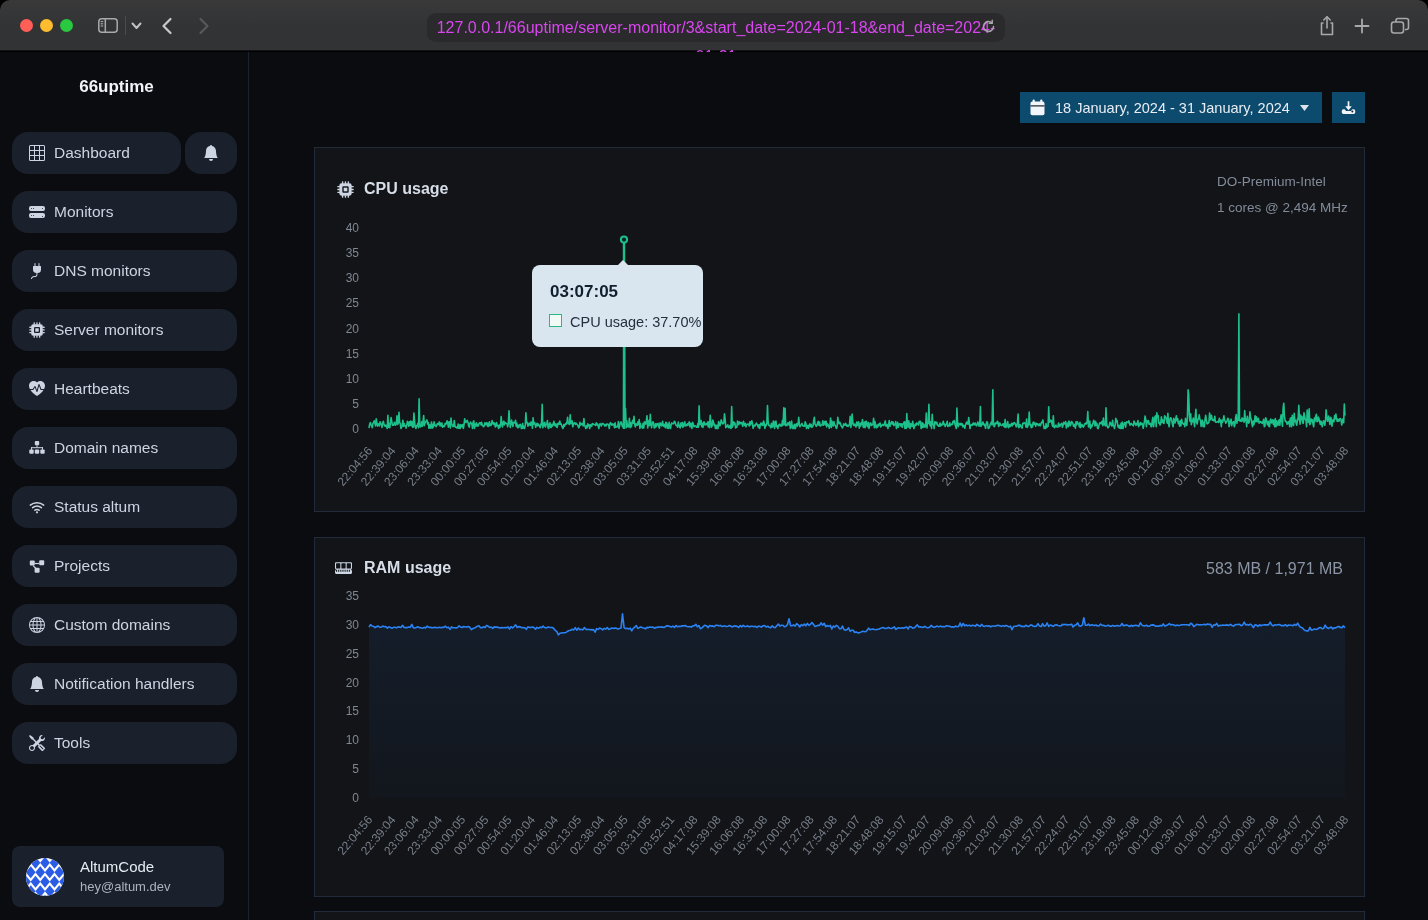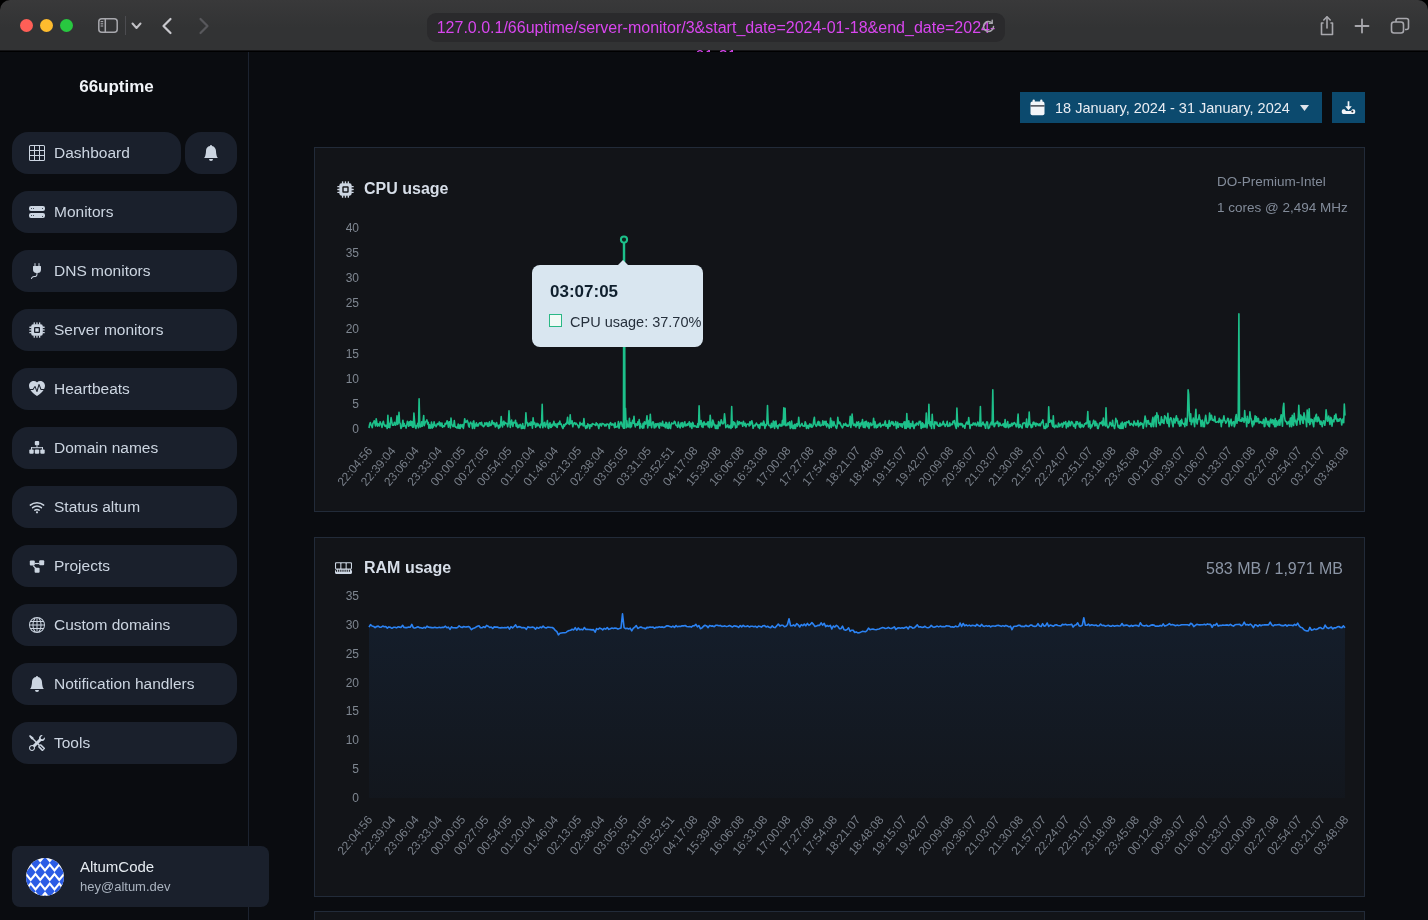--- a/index.html
+++ b/index.html
@@ -16,21 +16,21 @@
 
 .app { position:absolute; left:0; top:52px; width:1428px; height:868px; background:#0a0c10; }
 .sidebar { position:absolute; left:0; top:0; width:249px; height:868px;
   background:#0a0c10; border-right:1px solid #1c2330; }
 .logo { position:absolute; top:25px; left:0; width:233px; text-align:center;
   color:#f0f3f7; font-size:17px; font-weight:700; }
 .nav { position:absolute; border-radius:16px; background:#1a202c; color:#ccd5e1;
   font-size:15.5px; height:42px; left:12px; width:225px; }
 .nav .ic { position:absolute; left:17px; top:13px; width:16px; height:16px; }
 .nav .tx { position:absolute; left:42px; top:12px; white-space:nowrap; }
-.foot { position:absolute; left:12px; top:794px; width:257px; height:61px;
+.foot { position:absolute; left:12px; top:794px; width:212px; height:61px;
   border-radius:8px; background:#1a202c; }
 
 .btn { position:absolute; background:#0c4a6e; border-radius:0; color:#e9edf3; }
 .card { position:absolute; left:314px; width:1051px; background:#121418;
   border:1px solid #222b39; border-radius:0; }
 .ctitle { position:absolute; left:49px; top:32px; color:#d7dee8; font-size:16px; font-weight:700; }
 .cico { position:absolute; left:22px; top:33px; width:17px; height:17px; color:#cdd6e2; }
 .yt { font-size:12px; fill:#7f8791; }
 .xt { font-size:12px; fill:#787f89; }
 

